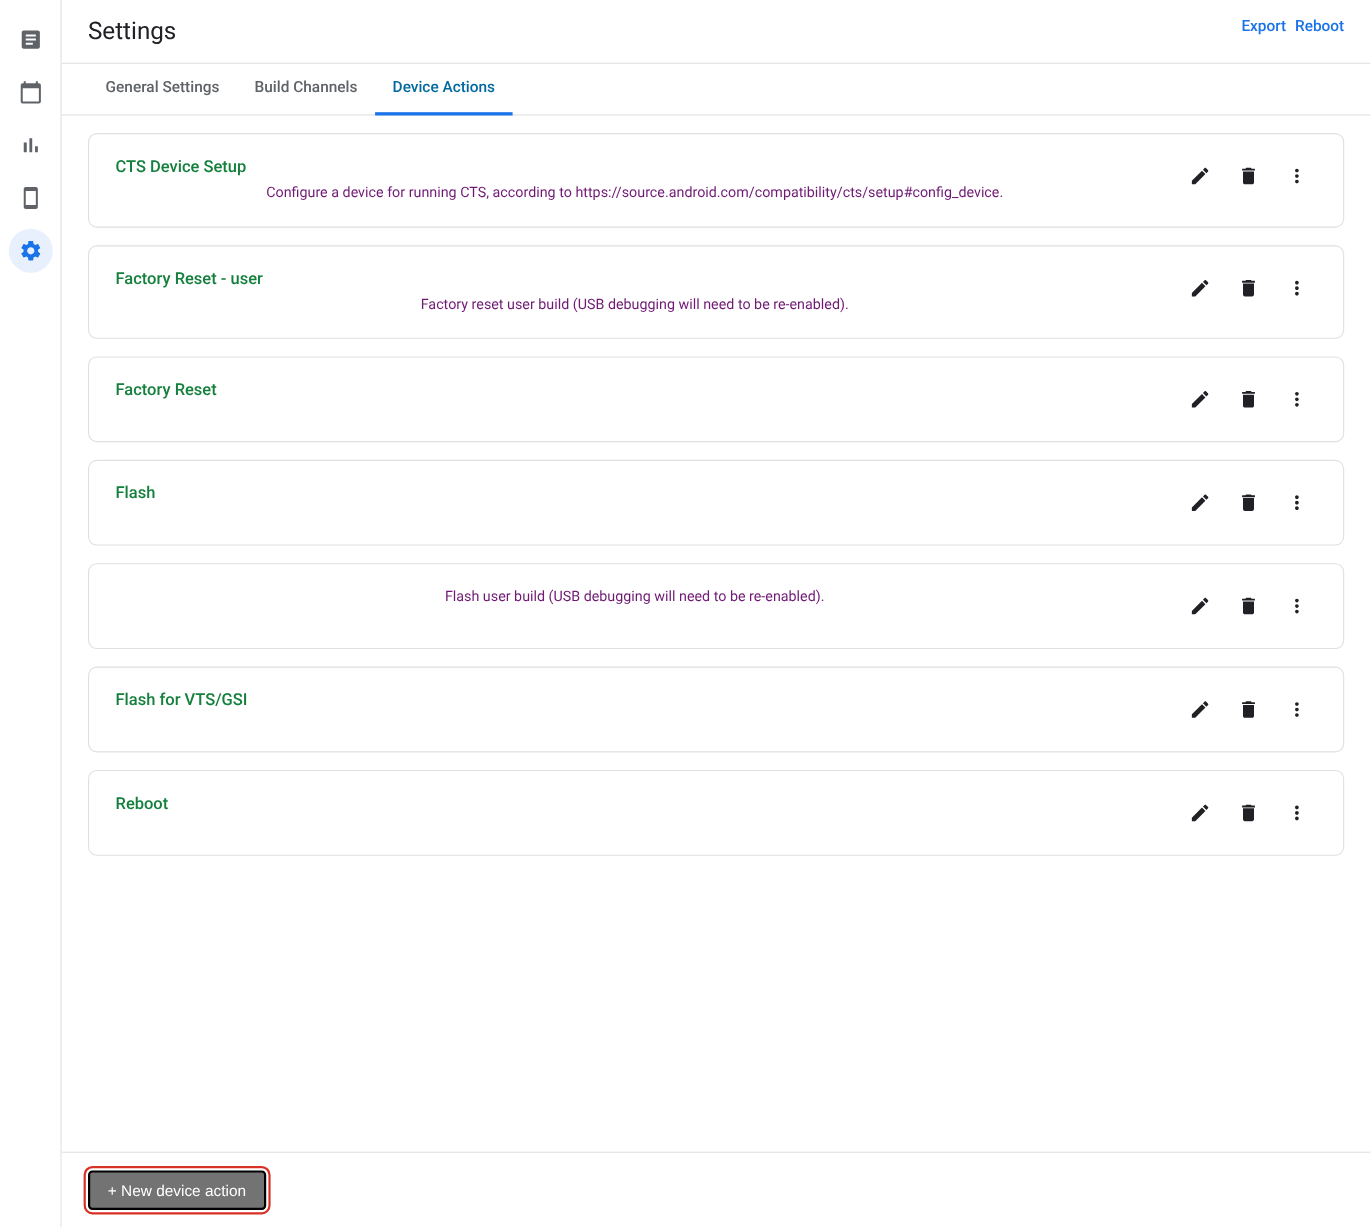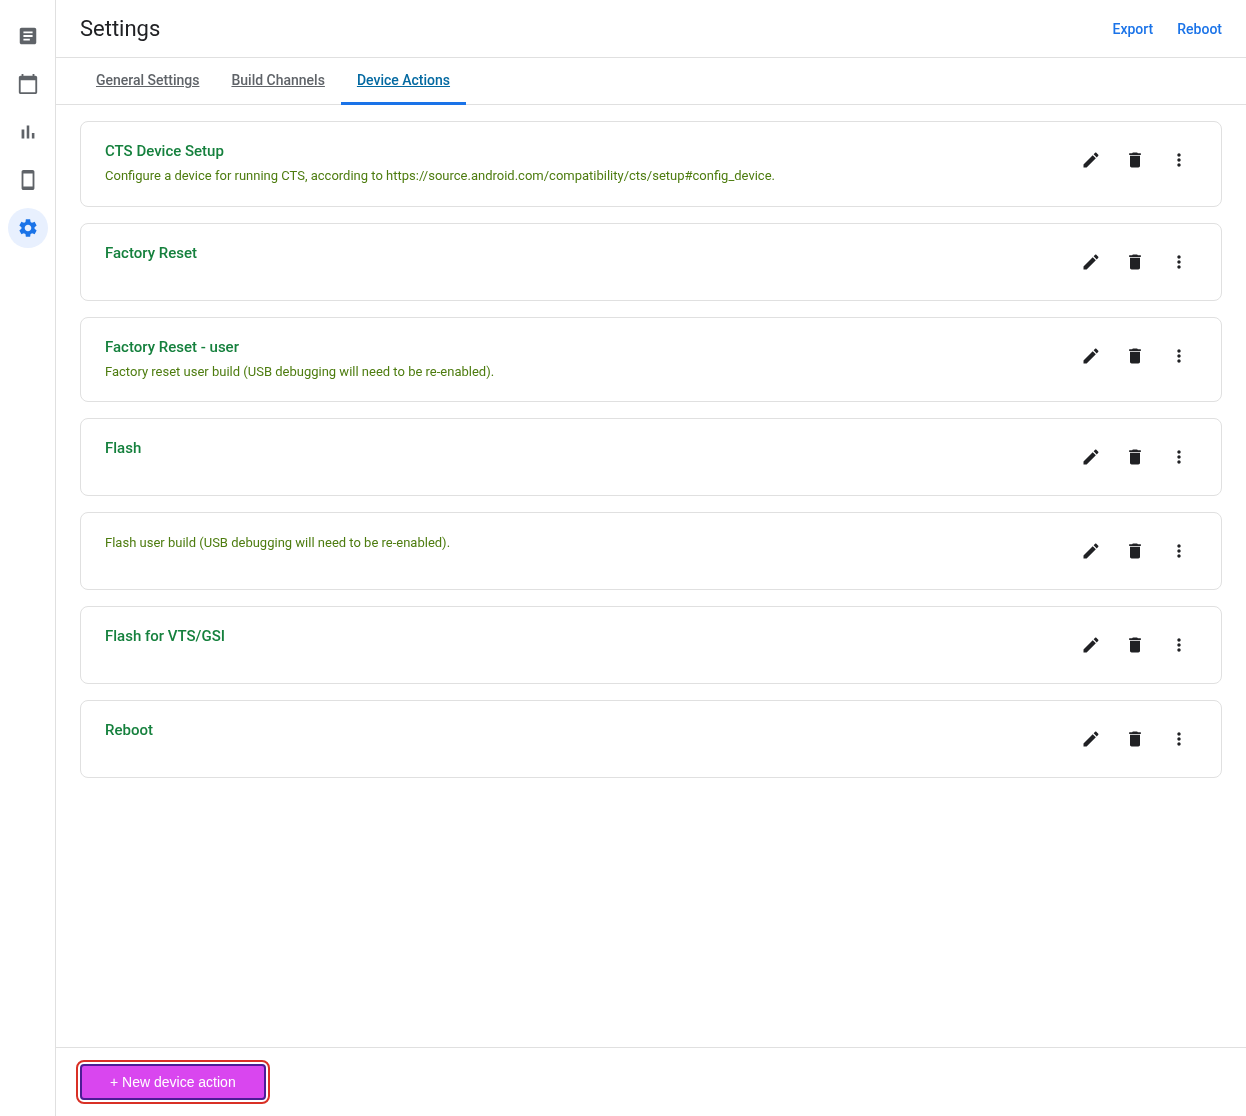--- a/index.html
+++ b/index.html
@@ -37,33 +37,32 @@
     .main {
       flex: 1;
       display: flex;
       flex-direction: column;
       overflow: hidden;
     }
 
     
     .header {
       display: flex;
-      align-items: center;
       justify-content: space-between;
       padding: 16px 24px;
       border-bottom: 1px solid #e0e0e0;
     }
     .header-title {
       font-size: 22px;
       font-weight: 400;
       color: #202124;
     }
     .header-actions {
       display: flex;
-      gap: 24px;
+      gap: 8px;
     }
     .header-link {
       color: #1a73e8;
       font-size: 14px;
       cursor: pointer;
       text-decoration: none;
       font-weight: 500;
     }
 
     
@@ -74,21 +73,20 @@
     }
     .tab {
       padding: 14px 16px;
       font-size: 14px;
       color: #5f6368;
       cursor: pointer;
       border-bottom: 3px solid transparent;
       margin-bottom: -1px;
       font-weight: 500;
       white-space: nowrap;
-      text-decoration: underline;
     }
     .tab.active {
       color: #0369a1;
       border-bottom-color: #1a73e8;
     }
 
     
     .content {
       flex: 1;
       overflow-y: auto;
@@ -109,22 +107,23 @@
       flex: 1;
     }
     .action-card-title {
       font-size: 15px;
       font-weight: 500;
       color: #15803d;
       margin-bottom: 6px;
     }
     .action-card-desc {
       font-size: 13px;
-      color: #4d7c0f;
+      color: #701a75;
       line-height: 1.5;
+      text-align: center;
     }
     .action-card-actions {
       display: flex;
       align-items: center;
       gap: 8px;
       flex-shrink: 0;
       margin-left: 24px;
     }
     .icon-btn {
       width: 36px;
@@ -140,25 +139,25 @@
     }
     .icon-btn svg { width: 20px; height: 20px; fill: currentColor; }
 
     
     .footer {
       padding: 16px 24px;
       border-top: 1px solid #e0e0e0;
       background: #fff;
     }
     .new-action-btn {
-      background: #d946ef;
+      background: #737373;
       color: #fff;
-      border: 2px solid #4c1d95;
+      border: 2px solid #000000;
       border-radius: 4px;
-      padding: 8px 28px;
+      padding: 8px 16px;
       font-size: 14px;
       font-weight: 500;
       cursor: pointer;
       outline: 2px solid #d93025;
       outline-offset: 2px;
     }
   </style>
 </head>
 <body>
 
@@ -227,43 +226,20 @@
         <button class="icon-btn" title="More">
           <svg viewBox="0 0 24 24">
               <path d="M12 8c1.1 0 2-.9 2-2s-.9-2-2-2-2 .9-2 2 .9 2 2 2zm0 2c-1.1 0-2 .9-2 2s.9 2 2 2 2-.9 2-2-.9-2-2-2zm0 6c-1.1 0-2 .9-2 2s.9 2 2 2 2-.9 2-2-.9-2-2-2z"></path>
             </svg>
         </button>
       </div>
     </div>
 
     <div class="action-card">
       <div class="action-card-content">
-        <div class="action-card-title">Factory Reset</div>
-      </div>
-      <div class="action-card-actions">
-        <button class="icon-btn" title="Edit">
-          <svg viewBox="0 0 24 24">
-              <path d="M3 17.25V21h3.75L17.81 9.94l-3.75-3.75L3 17.25zM20.71 7.04c.39-.39.39-1.02 0-1.41l-2.34-2.34c-.39-.39-1.02-.39-1.41 0l-1.83 1.83 3.75 3.75 1.83-1.83z"></path>
-            </svg>
-        </button>
-        <button class="icon-btn" title="Delete">
-          <svg viewBox="0 0 24 24">
-              <path d="M6 19c0 1.1.9 2 2 2h8c1.1 0 2-.9 2-2V7H6v12zM19 4h-3.5l-1-1h-5l-1 1H5v2h14V4z"></path>
-            </svg>
-        </button>
-        <button class="icon-btn" title="More">
-          <svg viewBox="0 0 24 24">
-              <path d="M12 8c1.1 0 2-.9 2-2s-.9-2-2-2-2 .9-2 2 .9 2 2 2zm0 2c-1.1 0-2 .9-2 2s.9 2 2 2 2-.9 2-2-.9-2-2-2zm0 6c-1.1 0-2 .9-2 2s.9 2 2 2 2-.9 2-2-.9-2-2-2z"></path>
-            </svg>
-        </button>
-      </div>
-    </div>
-
-    <div class="action-card">
-      <div class="action-card-content">
         <div class="action-card-title">Factory Reset - user</div>
         <div class="action-card-desc">Factory reset user build (USB debugging will need to be re-enabled).</div>
       </div>
       <div class="action-card-actions">
         <button class="icon-btn" title="Edit">
           <svg viewBox="0 0 24 24">
               <path d="M3 17.25V21h3.75L17.81 9.94l-3.75-3.75L3 17.25zM20.71 7.04c.39-.39.39-1.02 0-1.41l-2.34-2.34c-.39-.39-1.02-.39-1.41 0l-1.83 1.83 3.75 3.75 1.83-1.83z"></path>
             </svg>
         </button>
         <button class="icon-btn" title="Delete">
@@ -274,20 +250,43 @@
         <button class="icon-btn" title="More">
           <svg viewBox="0 0 24 24">
               <path d="M12 8c1.1 0 2-.9 2-2s-.9-2-2-2-2 .9-2 2 .9 2 2 2zm0 2c-1.1 0-2 .9-2 2s.9 2 2 2 2-.9 2-2-.9-2-2-2zm0 6c-1.1 0-2 .9-2 2s.9 2 2 2 2-.9 2-2-.9-2-2-2z"></path>
             </svg>
         </button>
       </div>
     </div>
 
     <div class="action-card">
       <div class="action-card-content">
+        <div class="action-card-title">Factory Reset</div>
+      </div>
+      <div class="action-card-actions">
+        <button class="icon-btn" title="Edit">
+          <svg viewBox="0 0 24 24">
+              <path d="M3 17.25V21h3.75L17.81 9.94l-3.75-3.75L3 17.25zM20.71 7.04c.39-.39.39-1.02 0-1.41l-2.34-2.34c-.39-.39-1.02-.39-1.41 0l-1.83 1.83 3.75 3.75 1.83-1.83z"></path>
+            </svg>
+        </button>
+        <button class="icon-btn" title="Delete">
+          <svg viewBox="0 0 24 24">
+              <path d="M6 19c0 1.1.9 2 2 2h8c1.1 0 2-.9 2-2V7H6v12zM19 4h-3.5l-1-1h-5l-1 1H5v2h14V4z"></path>
+            </svg>
+        </button>
+        <button class="icon-btn" title="More">
+          <svg viewBox="0 0 24 24">
+              <path d="M12 8c1.1 0 2-.9 2-2s-.9-2-2-2-2 .9-2 2 .9 2 2 2zm0 2c-1.1 0-2 .9-2 2s.9 2 2 2 2-.9 2-2-.9-2-2-2zm0 6c-1.1 0-2 .9-2 2s.9 2 2 2 2-.9 2-2-.9-2-2-2z"></path>
+            </svg>
+        </button>
+      </div>
+    </div>
+
+    <div class="action-card">
+      <div class="action-card-content">
         <div class="action-card-title">Flash</div>
       </div>
       <div class="action-card-actions">
         <button class="icon-btn" title="Edit">
           <svg viewBox="0 0 24 24">
               <path d="M3 17.25V21h3.75L17.81 9.94l-3.75-3.75L3 17.25zM20.71 7.04c.39-.39.39-1.02 0-1.41l-2.34-2.34c-.39-.39-1.02-.39-1.41 0l-1.83 1.83 3.75 3.75 1.83-1.83z"></path>
             </svg>
         </button>
         <button class="icon-btn" title="Delete">
           <svg viewBox="0 0 24 24">

